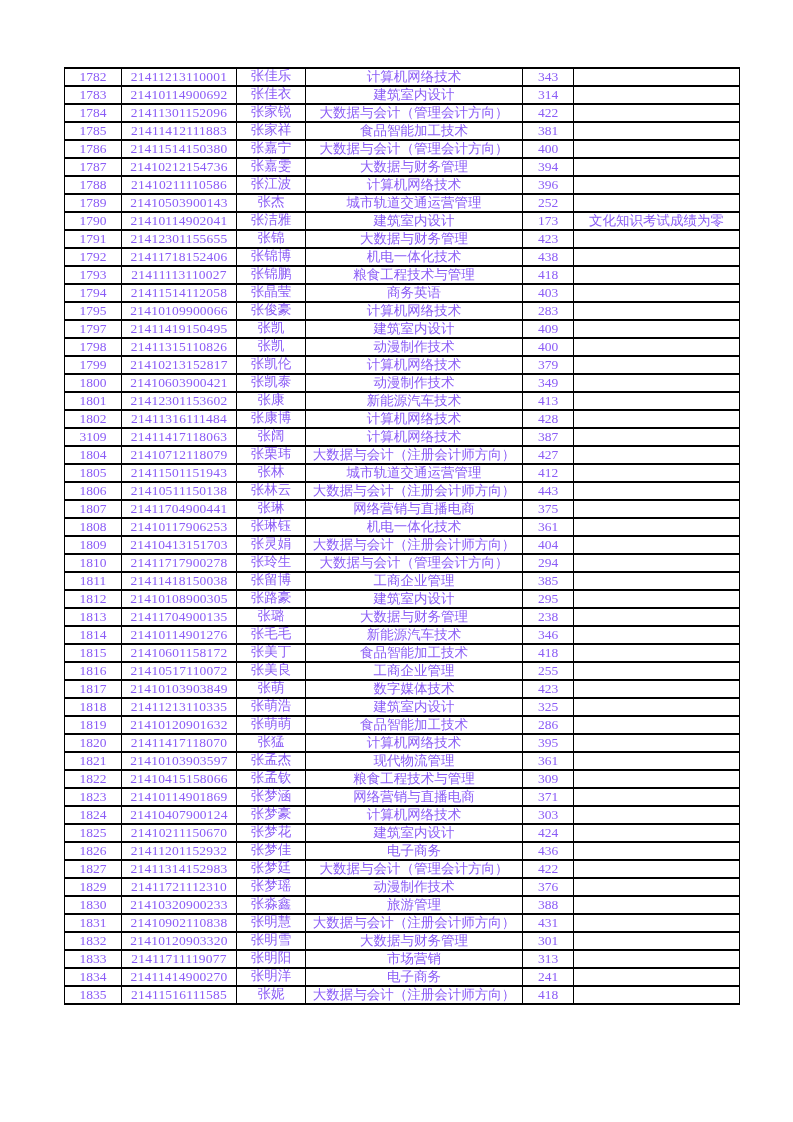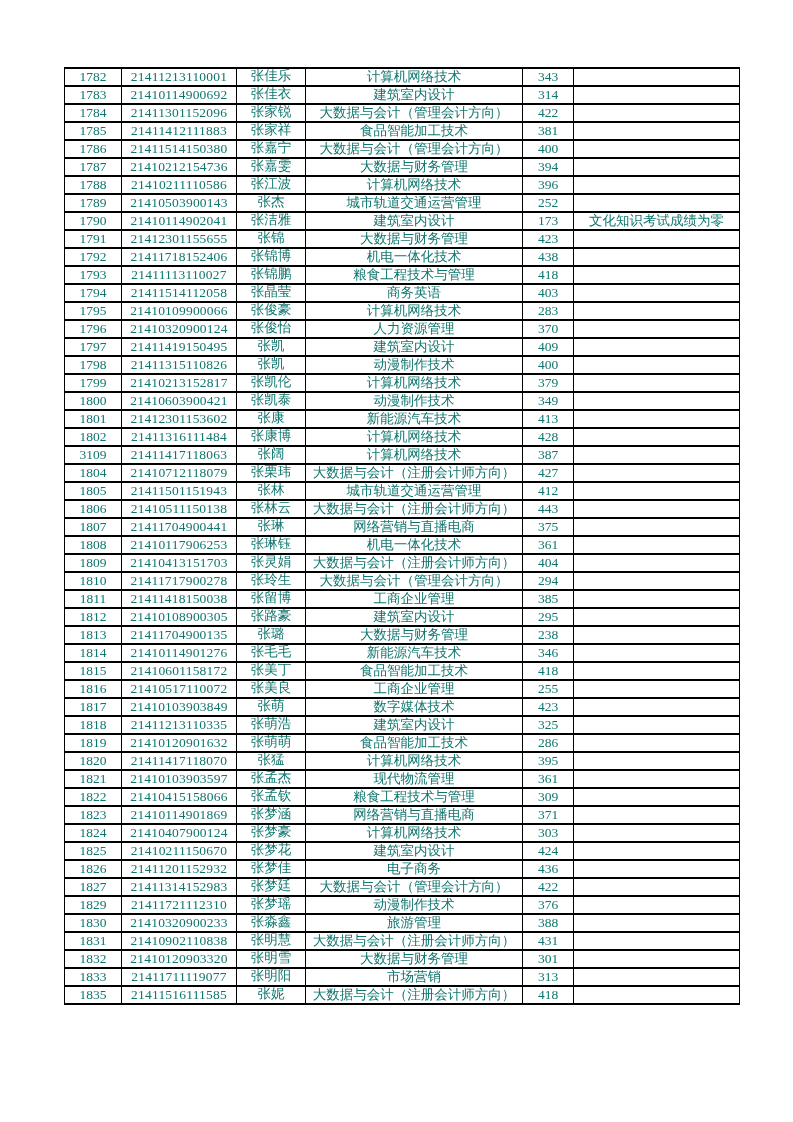--- a/index.html
+++ b/index.html
@@ -18,21 +18,21 @@
     background: #ffffff;
   }
   table.results {
     position: absolute;
     left: 64px;
     top: 67px;
     border-collapse: collapse;
     table-layout: fixed;
     width: 667px;
     font-size: 13.5px;
-    color: #0f766e;
+    color: #8b5cf6;
   }
   table.results td {
     border-left: 1px solid #000000;
     border-right: 1px solid #000000;
     border-top: 2px solid #000000;
     border-bottom: 2px solid #000000;
     height: 16px;
     line-height: 16px;
     padding: 0 2px;
     text-align: center;
@@ -158,28 +158,20 @@
         </tr>
         <tr>
           <td class="c0">1795</td>
           <td class="c1">21410109900066</td>
           <td class="c2">张俊豪</td>
           <td class="c3">计算机网络技术</td>
           <td class="c4">283</td>
           <td class="c5"></td>
         </tr>
         <tr>
-          <td class="c0">1796</td>
-          <td class="c1">21410320900124</td>
-          <td class="c2">张俊怡</td>
-          <td class="c3">人力资源管理</td>
-          <td class="c4">370</td>
-          <td class="c5"></td>
-        </tr>
-        <tr>
           <td class="c0">1797</td>
           <td class="c1">21411419150495</td>
           <td class="c2">张凯</td>
           <td class="c3">建筑室内设计</td>
           <td class="c4">409</td>
           <td class="c5"></td>
         </tr>
         <tr>
           <td class="c0">1798</td>
           <td class="c1">21411315110826</td>
@@ -454,20 +446,28 @@
         </tr>
         <tr>
           <td class="c0">1833</td>
           <td class="c1">21411711119077</td>
           <td class="c2">张明阳</td>
           <td class="c3">市场营销</td>
           <td class="c4">313</td>
           <td class="c5"></td>
         </tr>
         <tr>
+          <td class="c0">1834</td>
+          <td class="c1">21411414900270</td>
+          <td class="c2">张明洋</td>
+          <td class="c3">电子商务</td>
+          <td class="c4">241</td>
+          <td class="c5"></td>
+        </tr>
+        <tr>
           <td class="c0">1835</td>
           <td class="c1">21411516111585</td>
           <td class="c2">张妮</td>
           <td class="c3">大数据与会计（注册会计师方向）</td>
           <td class="c4">418</td>
           <td class="c5"></td>
         </tr>
       </tbody>
   </table>
 </div>

